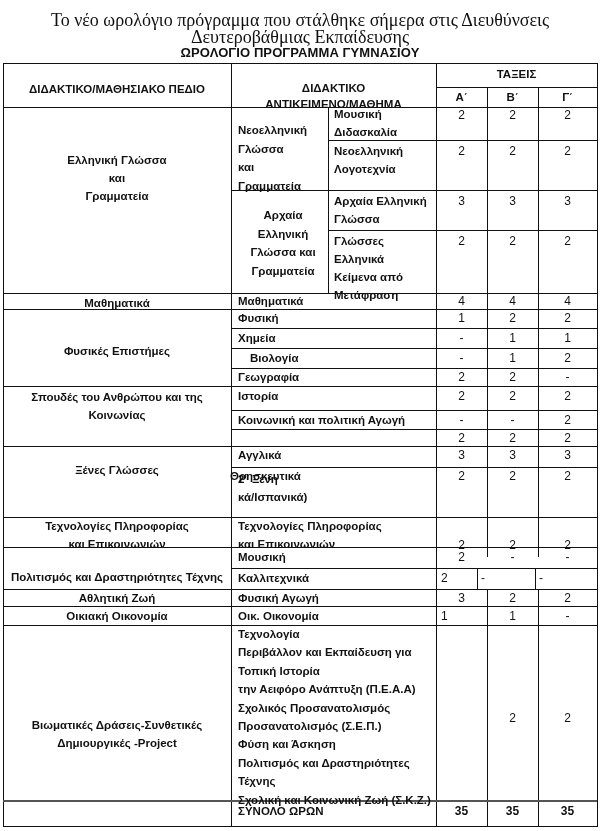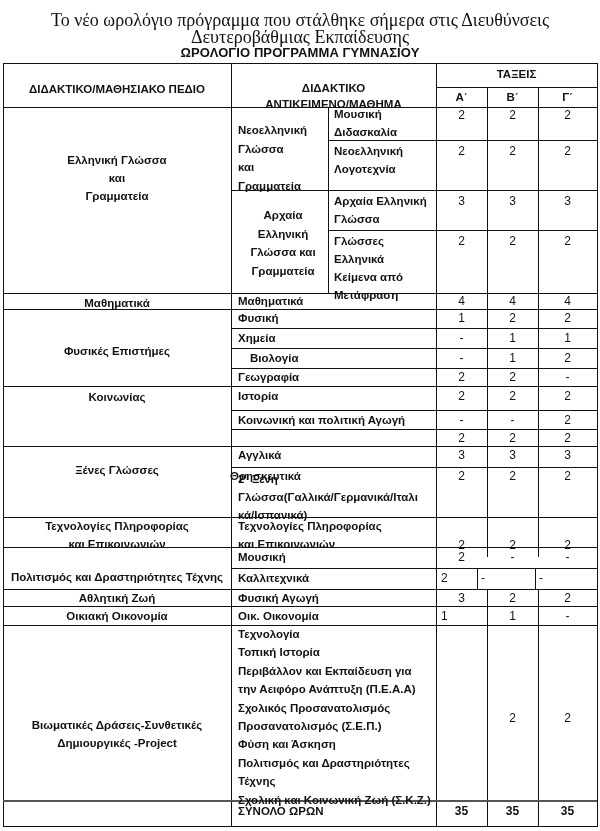--- a/index.html
+++ b/index.html
@@ -118,20 +118,21 @@
       <div class="cell num" style="left: 487px; width: 51px; top: 192px;">3</div>
       <div class="cell num" style="left: 538px; width: 59px; top: 192px;">3</div>
       <div class="cell num" style="left: 436px; width: 51px; top: 232px;">2</div>
       <div class="cell num" style="left: 487px; width: 51px; top: 232px;">2</div>
       <div class="cell num" style="left: 538px; width: 59px; top: 232px;">2</div>
     </div>
 
   <div class="cell c" style="left:3px;width:228px;top:294px;">Μαθηματικά</div>
   <div class="cell c" style="left:3px;width:228px;top:342px;">Φυσικές Επιστήμες</div>
   <div class="cell c" style="left:3px;width:228px;top:388px;">
+    <div>Σπουδές του Ανθρώπου και της</div>
     <div>Κοινωνίας</div>
   </div>
   <div class="cell c" style="left:3px;width:228px;top:461px;">Ξένες Γλώσσες</div>
   <div class="cell c" style="left:3px;width:228px;top:517px;">
     <div>Τεχνολογίες Πληροφορίας</div>
     <div>και Επικοινωνιών</div>
   </div>
   <div class="cell c" style="left:3px;width:228px;top:568px;">Πολιτισμός και Δραστηριότητες Τέχνης</div>
   <div class="cell c" style="left:3px;width:228px;top:589px;">Αθλητική Ζωή</div>
   <div class="cell c" style="left:3px;width:228px;top:607px;">Οικιακή Οικονομία</div>
@@ -192,36 +193,35 @@
       <div class="cell num" style="left: 436px; width: 51px; top: 589px;">3</div>
       <div class="cell num" style="left: 487px; width: 51px; top: 589px;">2</div>
       <div class="cell num" style="left: 538px; width: 59px; top: 589px;">2</div>
       <div class="cell num" style="left: 438px; width: 49px; top: 607px; text-align: left; padding-left: 3px;">1</div>
       <div class="cell num" style="left: 487px; width: 51px; top: 607px;">1</div>
       <div class="cell num" style="left: 538px; width: 59px; top: 607px;">-</div>
     </div>
 
   <div class="cell" style="left:238px;width:196px;top:467px;">
     <div><span>2</span><sup style="font-size:7px;">η</sup><span> Ξένη</span></div>
-    <div>Γλώσσα(Γαλλικά/Γερμανικά/Ιταλι</div>
     <div>κά/Ισπανικά)</div>
   </div>
   <div class="cell" style="left:238px;width:196px;top:517px;">
     <div>Τεχνολογίες Πληροφορίας</div>
     <div>και Επικοινωνιών</div>
   </div>
 
   <div class="cell c" style="left:3px;width:228px;top:716px;">
     <div>Βιωματικές Δράσεις-Συνθετικές</div>
     <div>Δημιουργικές -Project</div>
   </div>
   <div class="cell" id="project-list" style="left:238px;width:196px;top:625px;line-height:18.4px;">
       <div>Τεχνολογία</div>
+      <div>Περιβάλλον και Εκπαίδευση για</div>
       <div>Τοπική Ιστορία</div>
-      <div>Περιβάλλον και Εκπαίδευση για</div>
       <div>την Αειφόρο Ανάπτυξη (Π.Ε.Α.Α)</div>
       <div>Σχολικός Προσανατολισμός</div>
       <div>Προσανατολισμός (Σ.Ε.Π.)</div>
       <div>Φύση και Άσκηση</div>
       <div>Πολιτισμός και Δραστηριότητες</div>
       <div>Τέχνης</div>
       <div>Σχολική και Κοινωνική Ζωή (Σ.Κ.Ζ.)</div>
     </div>
   <div class="cell num" style="left:436px;width:51px;top:709px;"></div>
   <div class="cell num" style="left:487px;width:51px;top:709px;">2</div>

